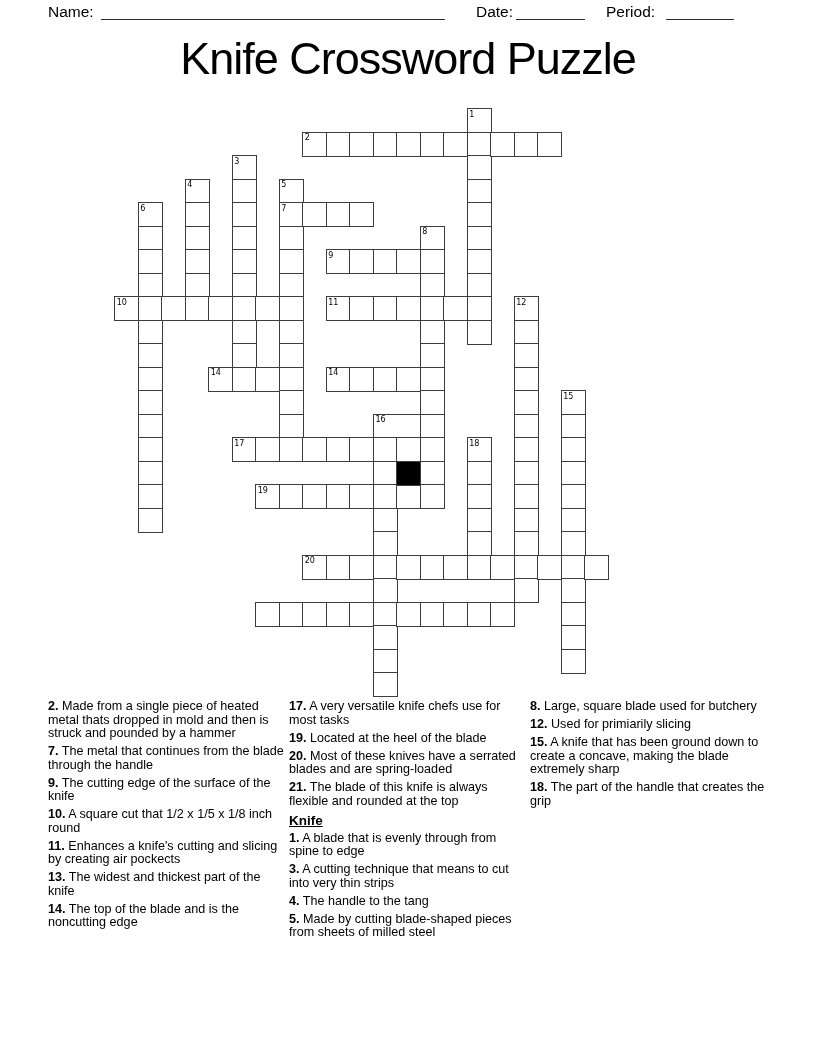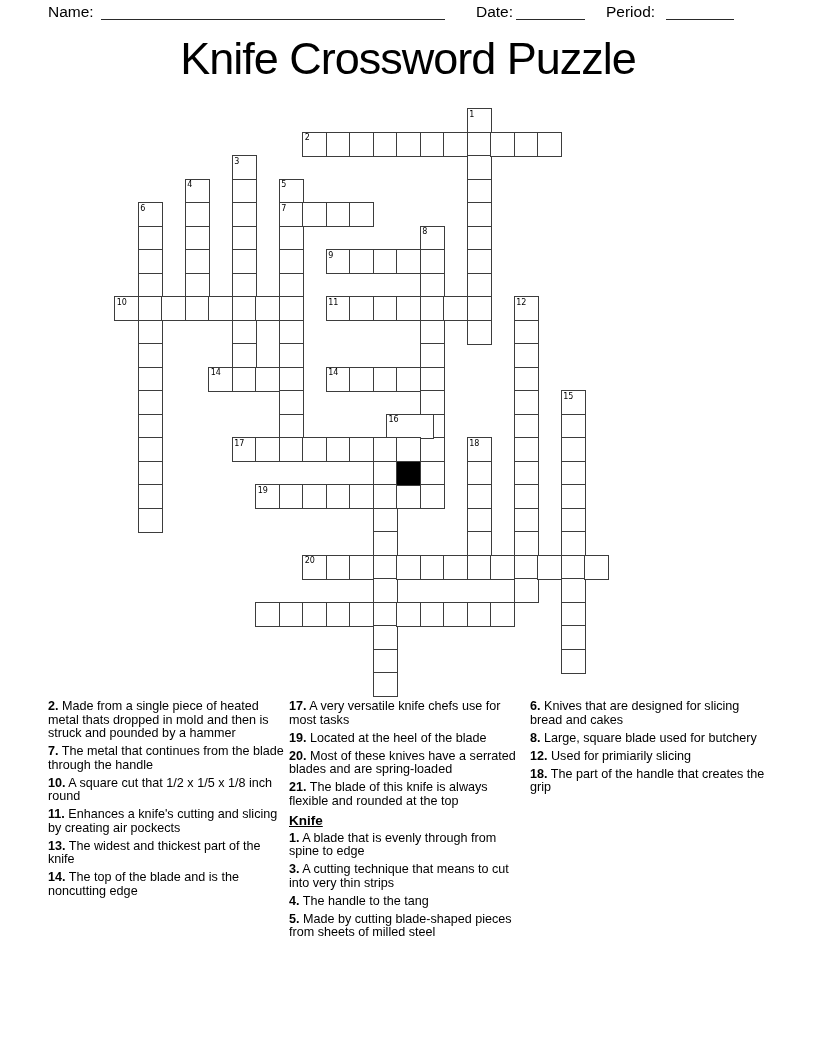--- a/index.html
+++ b/index.html
@@ -196,21 +196,21 @@
     <div class="cell" style="left: 445.7px; top: 328.2px; width: 25.1px; height: 25.1px;"></div>
     <div class="cell" style="left: 445.7px; top: 351.7px; width: 25.1px; height: 25.1px;"></div>
     <div class="cell" style="left: 445.7px; top: 375.2px; width: 25.1px; height: 25.1px;"></div>
     <div class="cell" style="left: 445.7px; top: 398.7px; width: 25.1px; height: 25.1px;"></div>
     <div class="cell" style="left: 445.7px; top: 422.2px; width: 25.1px; height: 25.1px;"></div>
     <div class="cell" style="left: 445.7px; top: 445.7px; width: 25.1px; height: 25.1px;"></div>
     <div class="cell" style="left: 445.7px; top: 469.2px; width: 25.1px; height: 25.1px;"></div>
     <div class="cell" style="left: 445.7px; top: 492.7px; width: 25.1px; height: 25.1px;"></div>
     <div class="cell" style="left: 445.7px; top: 516.2px; width: 25.1px; height: 25.1px;"></div>
     <div class="cell" style="left: 445.7px; top: 539.7px; width: 25.1px; height: 25.1px;"></div>
-    <div class="cell" style="left: 271px; top: 304.7px; width: 48px; height: 25.1px; text-align: center;">
+    <div class="cell" style="left: 258px; top: 304.7px; width: 48px; height: 25.1px; text-align: center;">
       <span class="cellnum">16</span>
     </div>
     <div class="cell" style="left: 257.7px; top: 328.2px; width: 25.1px; height: 25.1px;"></div>
     <div class="cell" style="left: 257.7px; top: 351.7px; width: 25.1px; height: 25.1px;"></div>
     <div class="cell" style="left: 257.7px; top: 375.2px; width: 25.1px; height: 25.1px;"></div>
     <div class="cell" style="left: 257.7px; top: 398.7px; width: 25.1px; height: 25.1px;"></div>
     <div class="cell" style="left: 257.7px; top: 422.2px; width: 25.1px; height: 25.1px;"></div>
     <div class="cell" style="left: 257.7px; top: 445.7px; width: 25.1px; height: 25.1px;"></div>
     <div class="cell" style="left: 257.7px; top: 469.2px; width: 25.1px; height: 25.1px;"></div>
     <div class="cell" style="left: 257.7px; top: 492.7px; width: 25.1px; height: 25.1px;"></div>
@@ -265,35 +265,36 @@
     <div class="cell" style="left: 328.2px; top: 492.7px; width: 25.1px; height: 25.1px;"></div>
     <div class="cell" style="left: 351.7px; top: 492.7px; width: 25.1px; height: 25.1px;"></div>
     <div class="cell" style="left: 375.2px; top: 492.7px; width: 25.1px; height: 25.1px;"></div>
     <div class="cell black" style="left: 281.2px; top: 351.7px; width: 25.1px; height: 25.1px;"></div>
   </div>
 
 <div class="clues">
   <div class="clue-col" id="clue-col-0" style="left:48px">
       <p class="clue"><span class="clue-num">2.</span><span> Made from a single piece of heated metal thats dropped in mold and then is struck and pounded by a hammer</span></p>
       <p class="clue"><span class="clue-num">7.</span><span> The metal that continues from the blade through the handle</span></p>
+      <p class="clue"><span class="clue-num">9.</span><span> The cutting edge of the surface of the knife</span></p>
       <p class="clue"><span class="clue-num">10.</span><span> A square cut that 1/2 x 1/5 x 1/8 inch round</span></p>
       <p class="clue"><span class="clue-num">11.</span><span> Enhances a knife's cutting and slicing by creating air pockects</span></p>
       <p class="clue"><span class="clue-num">13.</span><span> The widest and thickest part of the knife</span></p>
       <p class="clue"><span class="clue-num">14.</span><span> The top of the blade and is the noncutting edge</span></p>
     </div>
   <div class="clue-col" id="clue-col-1" style="left:289px">
       <p class="clue"><span class="clue-num">17.</span><span> A very versatile knife chefs use for most tasks</span></p>
       <p class="clue"><span class="clue-num">19.</span><span> Located at the heel of the blade</span></p>
       <p class="clue"><span class="clue-num">20.</span><span> Most of these knives have a serrated blades and are spring-loaded</span></p>
       <p class="clue"><span class="clue-num">21.</span><span> The blade of this knife is always flexible and rounded at the top</span></p>
       <div class="clue-header">Knife</div>
       <p class="clue"><span class="clue-num">1.</span><span> A blade that is evenly through from spine to edge</span></p>
       <p class="clue"><span class="clue-num">3.</span><span> A cutting technique that means to cut into very thin strips</span></p>
       <p class="clue"><span class="clue-num">4.</span><span> The handle to the tang</span></p>
       <p class="clue"><span class="clue-num">5.</span><span> Made by cutting blade-shaped pieces from sheets of milled steel</span></p>
     </div>
   <div class="clue-col" id="clue-col-2" style="left:530px">
-      <p class="clue"><span class="clue-num">6.</span><span> Knives that are designed for slicing bread and cakes</span></p>
       <p class="clue"><span class="clue-num">8.</span><span> Large, square blade used for butchery</span></p>
       <p class="clue"><span class="clue-num">12.</span><span> Used for primiarily slicing</span></p>
+      <p class="clue"><span class="clue-num">15.</span><span> A knife that has been ground down to create a concave, making the blade extremely sharp</span></p>
       <p class="clue"><span class="clue-num">18.</span><span> The part of the handle that creates the grip</span></p>
     </div>
 </div>
 
 </body></html>

